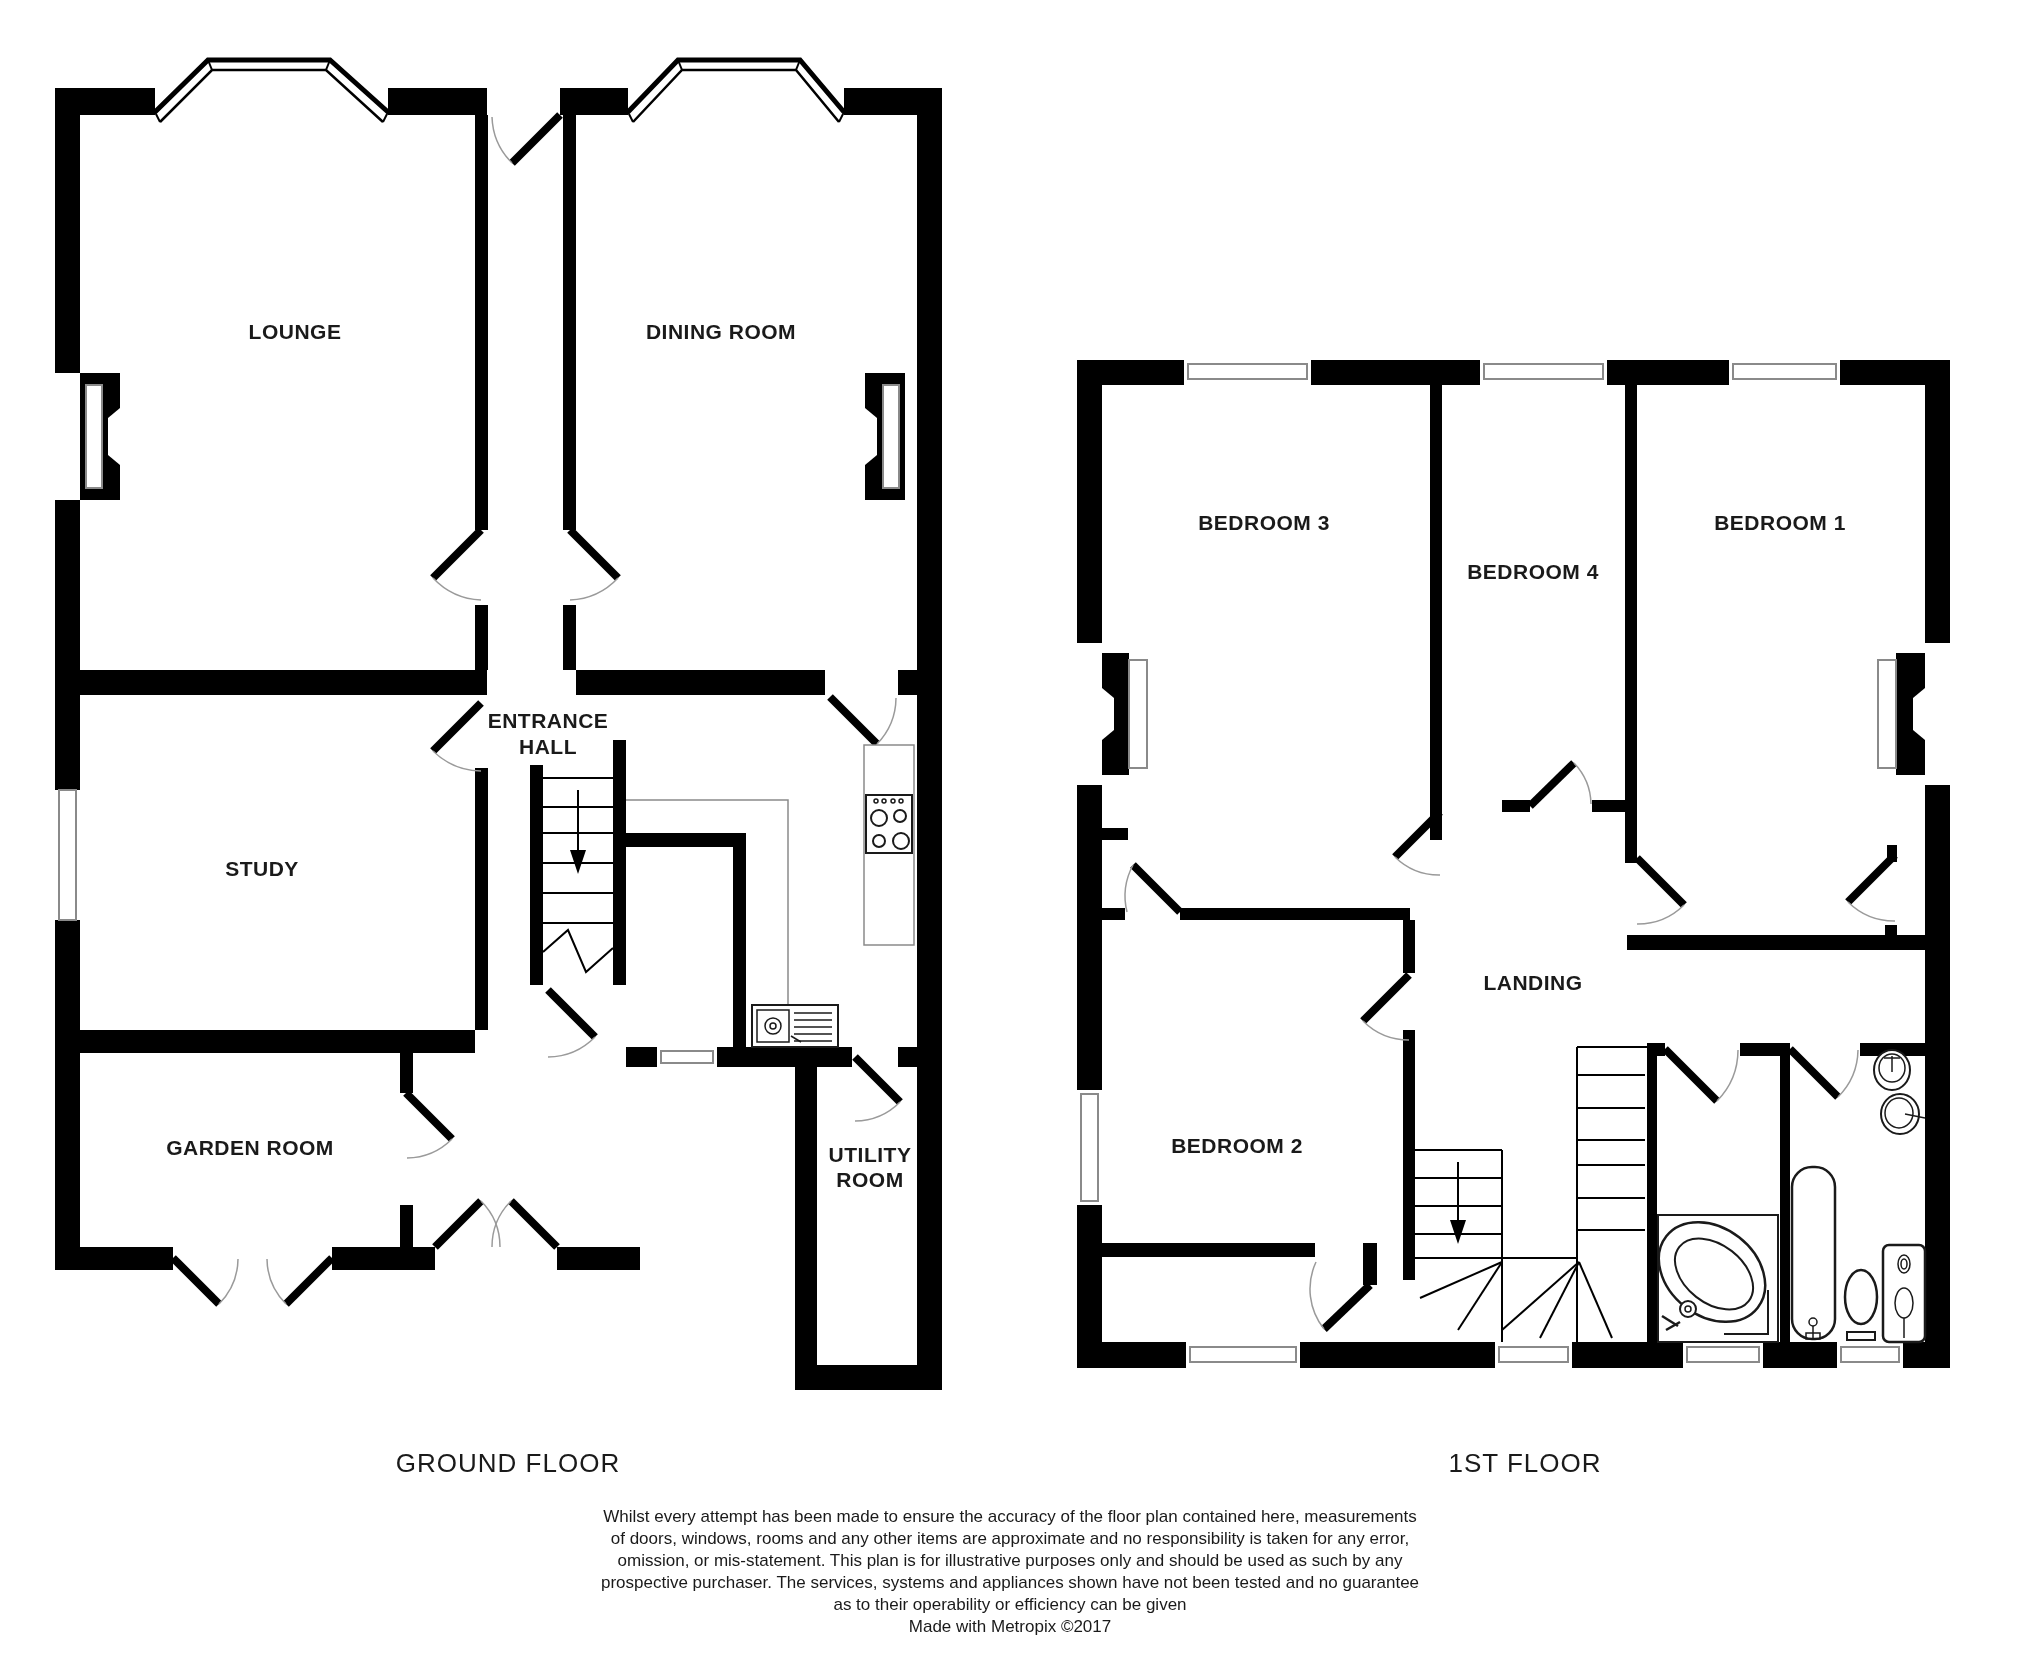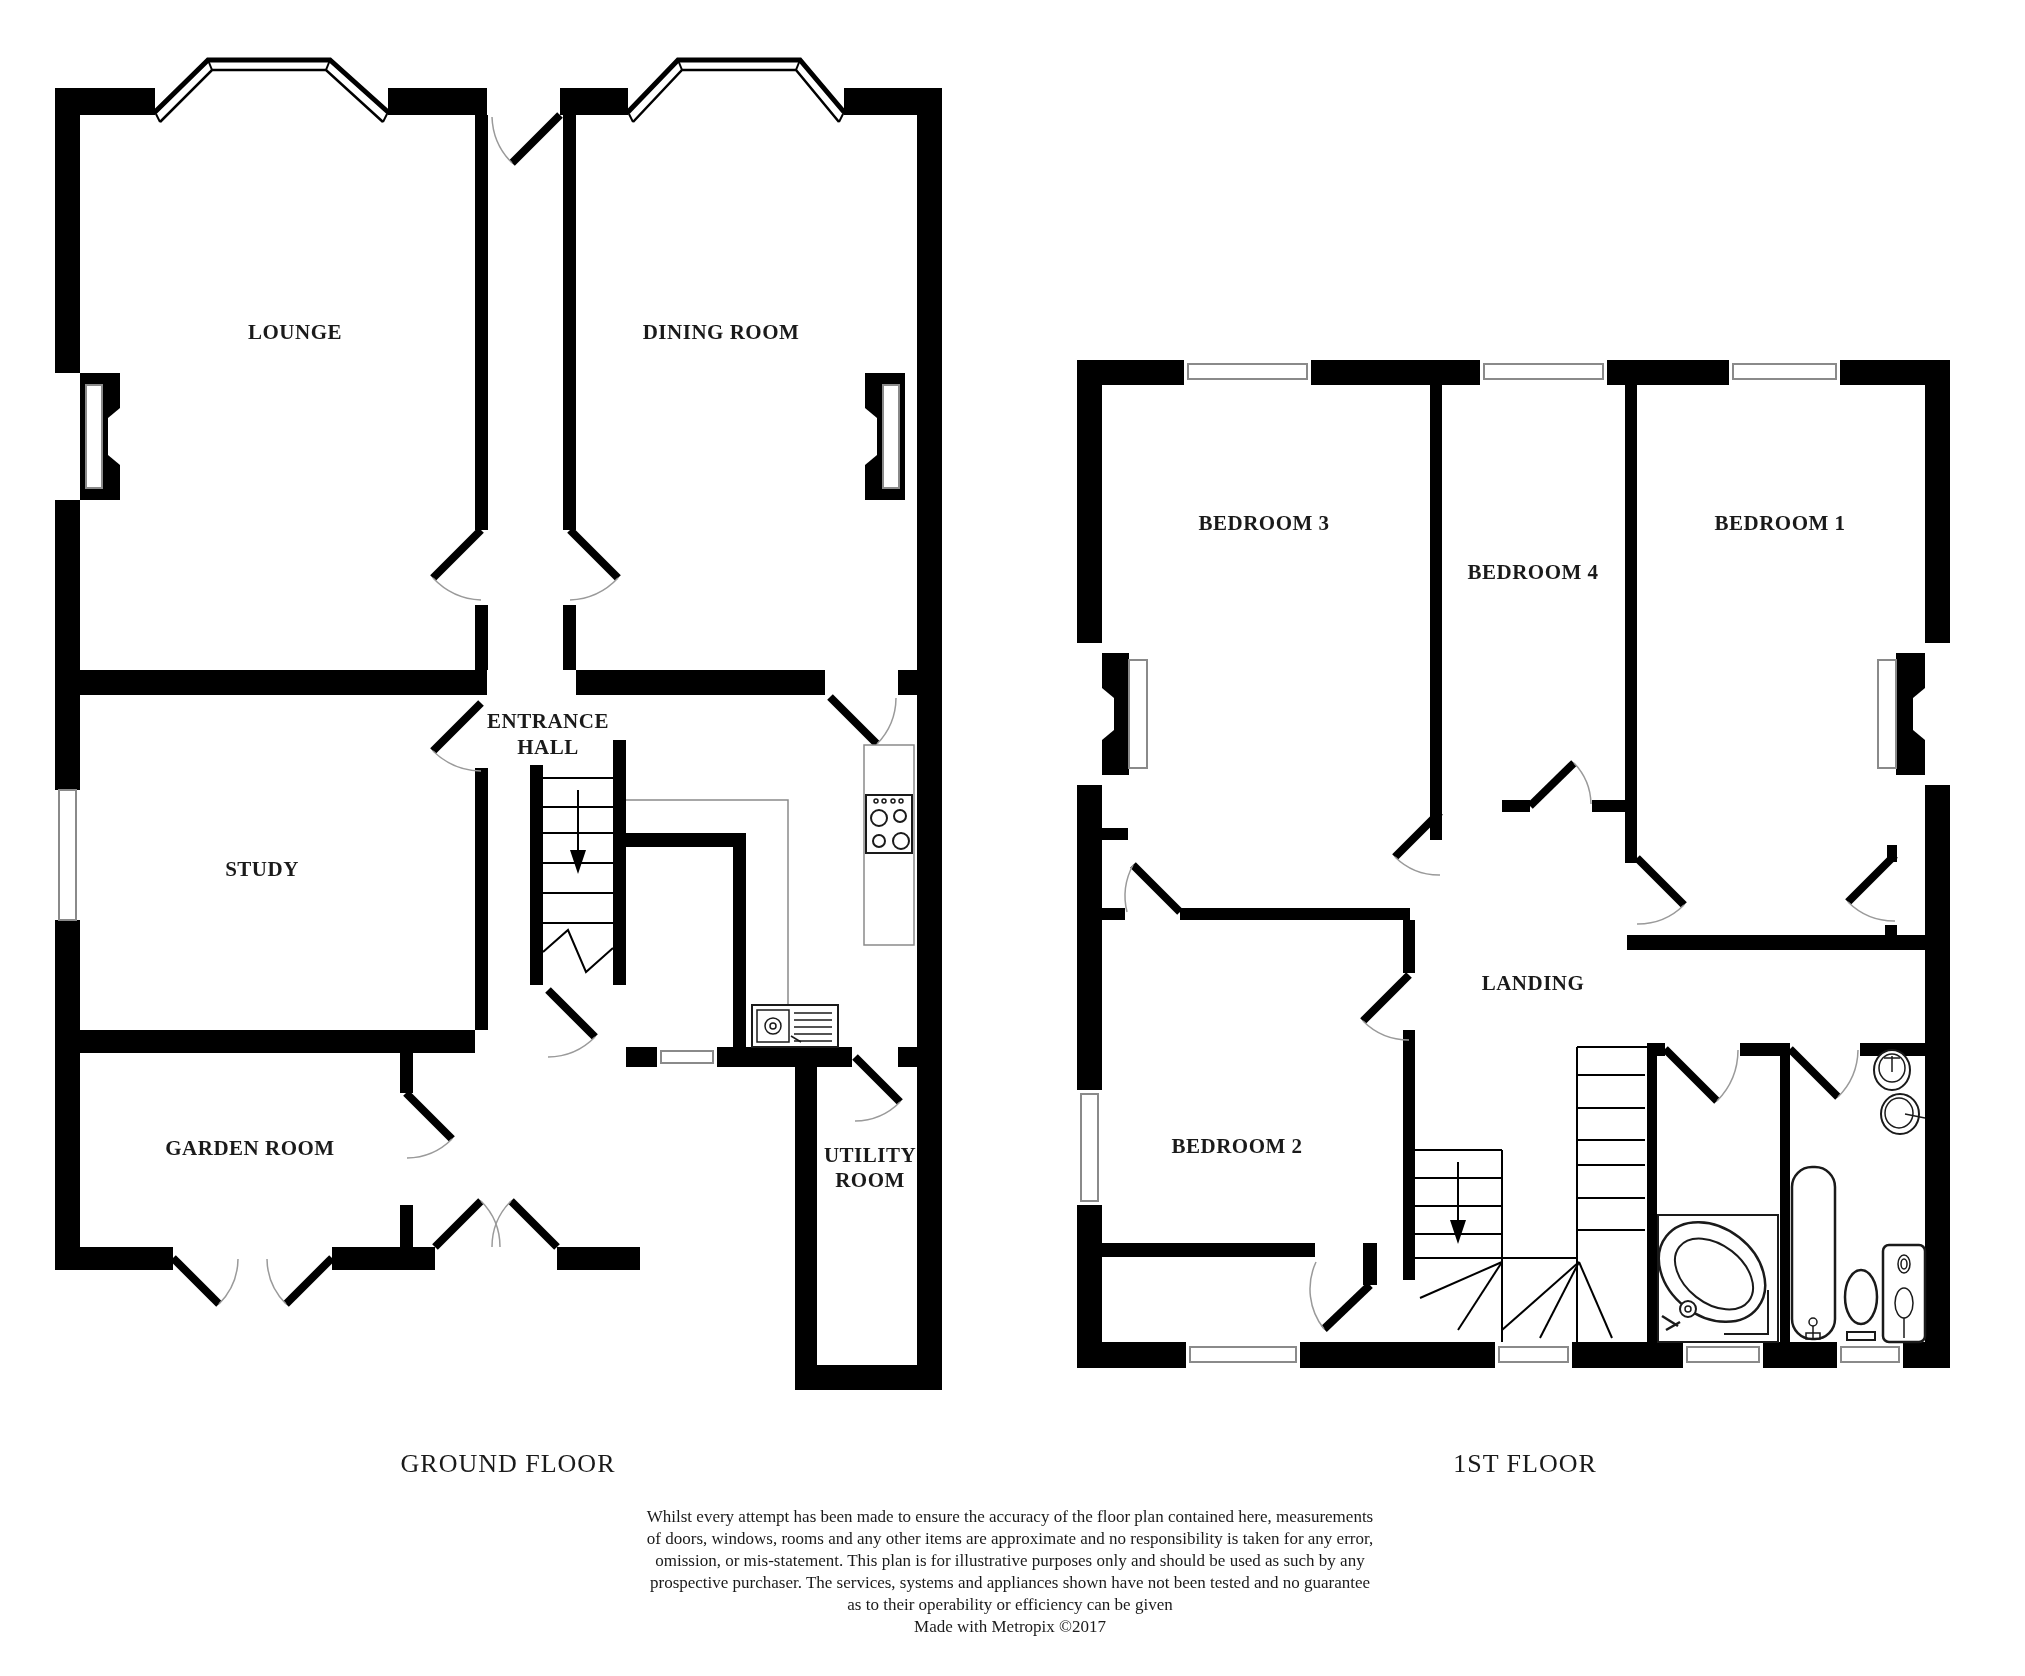--- a/index.html
+++ b/index.html
@@ -1,17 +1,17 @@
 <!DOCTYPE html>
 <html style="--background: #ffffff; --wall: #000000; --window-outline: #8a8a8a; --door-arc: #9a9a9a; --counter-outline: #8a8a8a; --fixture-outline: #1a1a1a; --text: #1a1a1a;"><head>
 <meta charset="utf-8">
 <style>
   html,body{margin:0;padding:0;background:#fff;}
   .canvas{position:relative;width:2025px;height:1676px;background:var(--background,#fff);
-          font-family:Liberation Serif, serif;}
+          font-family:Liberation Sans, sans-serif;}
   svg{position:absolute;left:0;top:0;}
   .wall{fill:var(--wall,#000);stroke:none;}
   .leaf{stroke:var(--wall,#000);stroke-width:8;fill:none;}
   .arc{stroke:var(--door-arc,#9a9a9a);stroke-width:1.5;fill:none;}
   .win{fill:#fff;stroke:var(--window-outline,#8a8a8a);stroke-width:2;}
   .bayline-outer{stroke:var(--wall,#000);stroke-width:5;fill:none;}
   .bayline-inner{stroke:var(--wall,#000);stroke-width:2.5;fill:none;}
   .step{stroke:var(--wall,#000);stroke-width:2;fill:none;}
   .thin{stroke:var(--wall,#000);stroke-width:2;fill:none;}
   .counter{stroke:var(--counter-outline,#8a8a8a);stroke-width:1.5;fill:none;}

